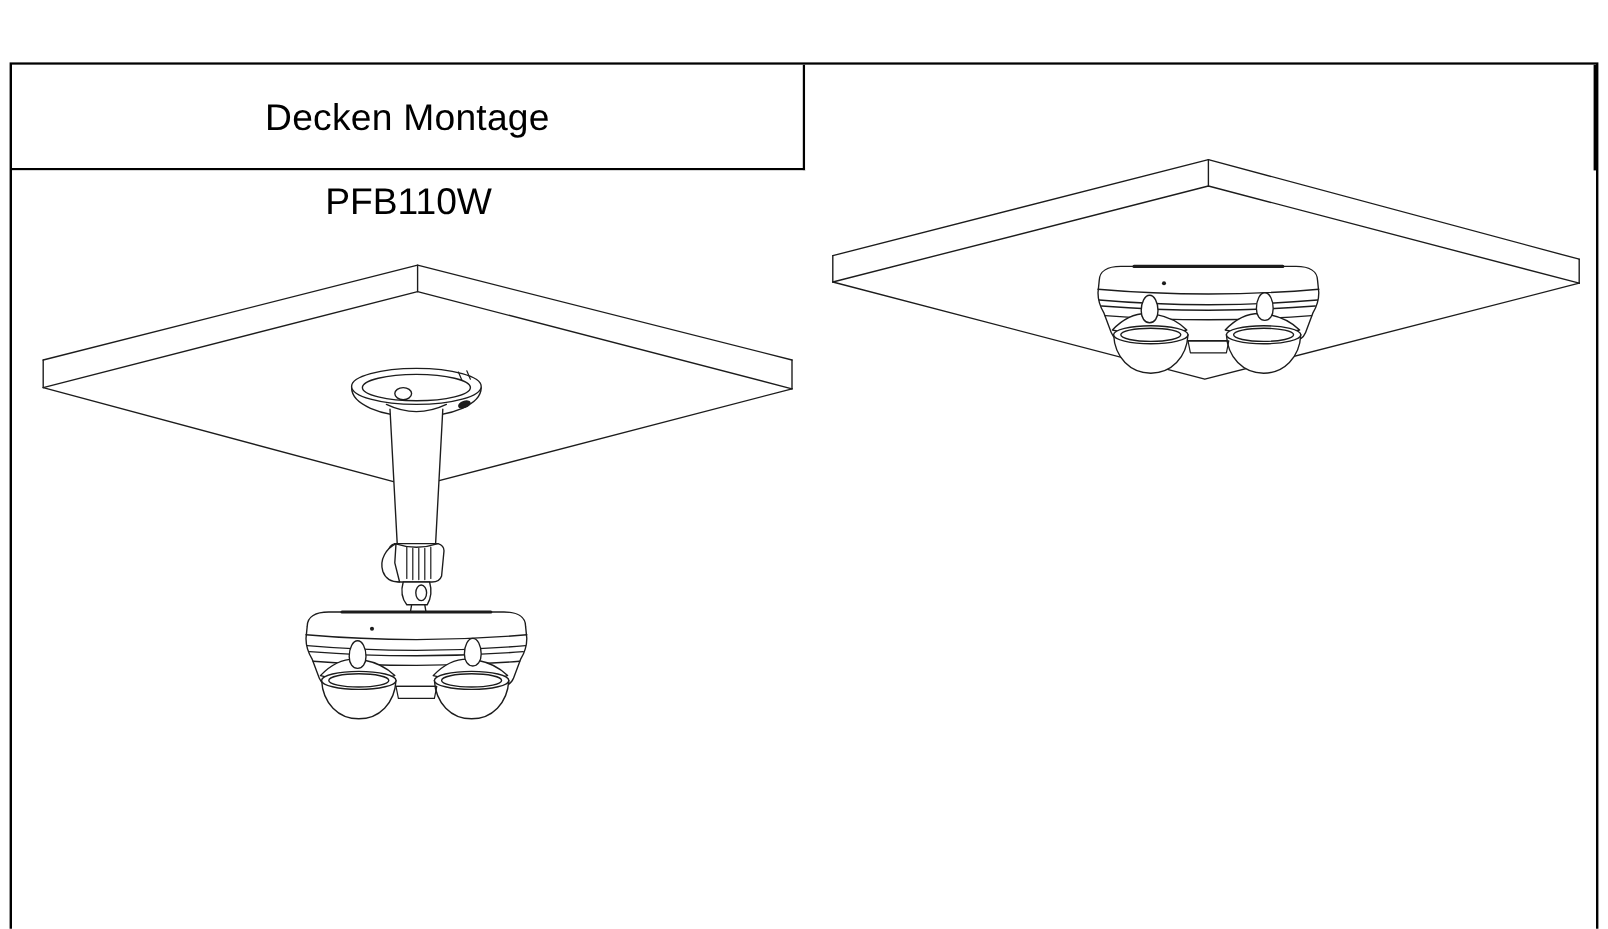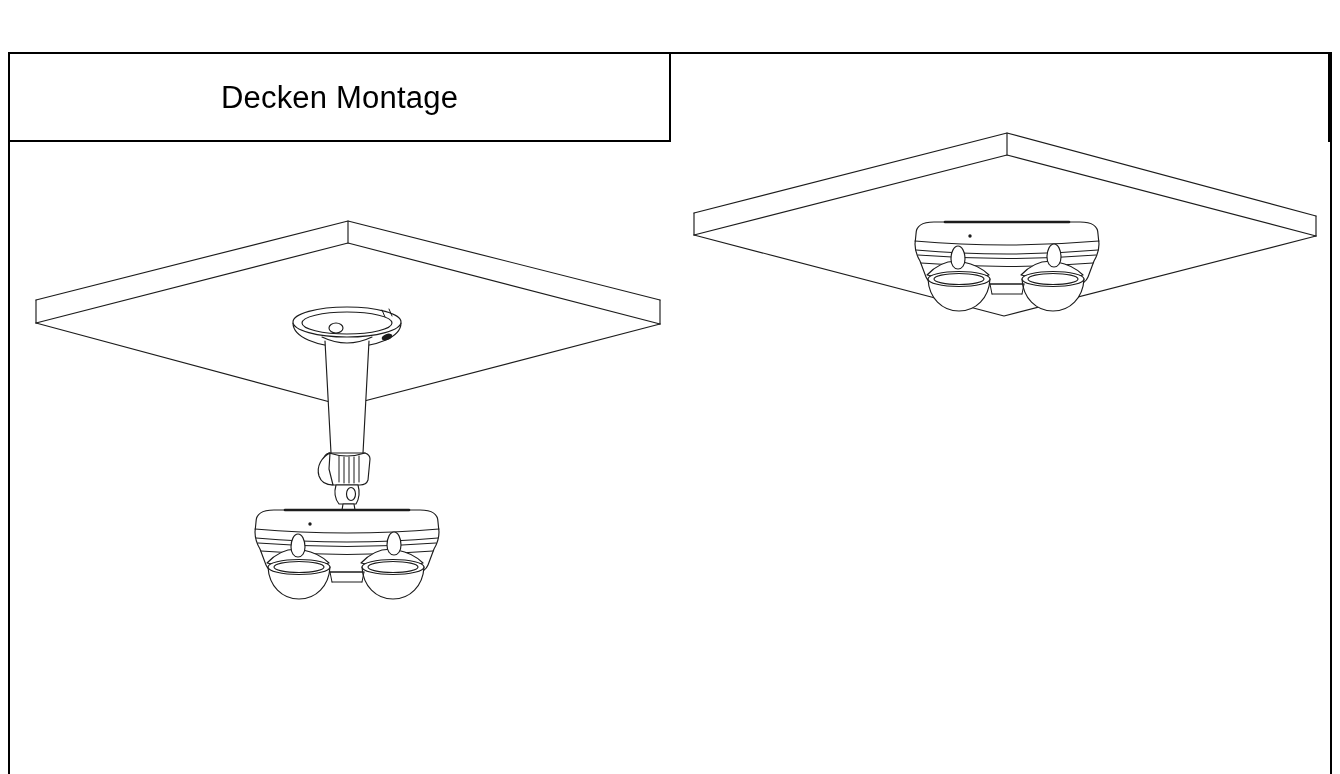--- a/index.html
+++ b/index.html
@@ -71,20 +71,21 @@
         <ellipse class="wfill" cx="392" cy="326" rx="31" ry="7.5"></ellipse>
         <ellipse cx="392" cy="326" rx="25" ry="5.5"></ellipse>
         <path class="wfill" d="M297,293 C301,293 304,299 304,306 C304,312 301,316 297,316 C293,316 290,312 290,306 C290,299 293,293 297,293 Z"></path>
         <path class="wfill" d="M393,291 C397,291 400,297 400,304 C400,310 397,314 393,314 C389,314 386,310 386,304 C386,297 389,291 393,291 Z"></path>
         <path class="thin" d="M329,331 L363,331 M331,341 L361,341 M329,331 L331,341 M363,331 L361,341"></path>
       </g>
     </svg>
   </div>
 
   <div class="cell">
+    <div class="part-label">PFB110W</div>
     <svg width="659" height="658" viewBox="671 101 659 658">
 
       <g>
         <path d="M697,259 L1009,180 L1321,259"></path>
         <path d="M697,282 L1009,202 L1321,283"></path>
         <path d="M697,259 L697,282"></path>
         <path d="M1009,180 L1009,202"></path>
         <path d="M1321,259 L1321,283"></path>
         <path d="M697,282 L1006,365 L1321,283"></path>
       </g>

